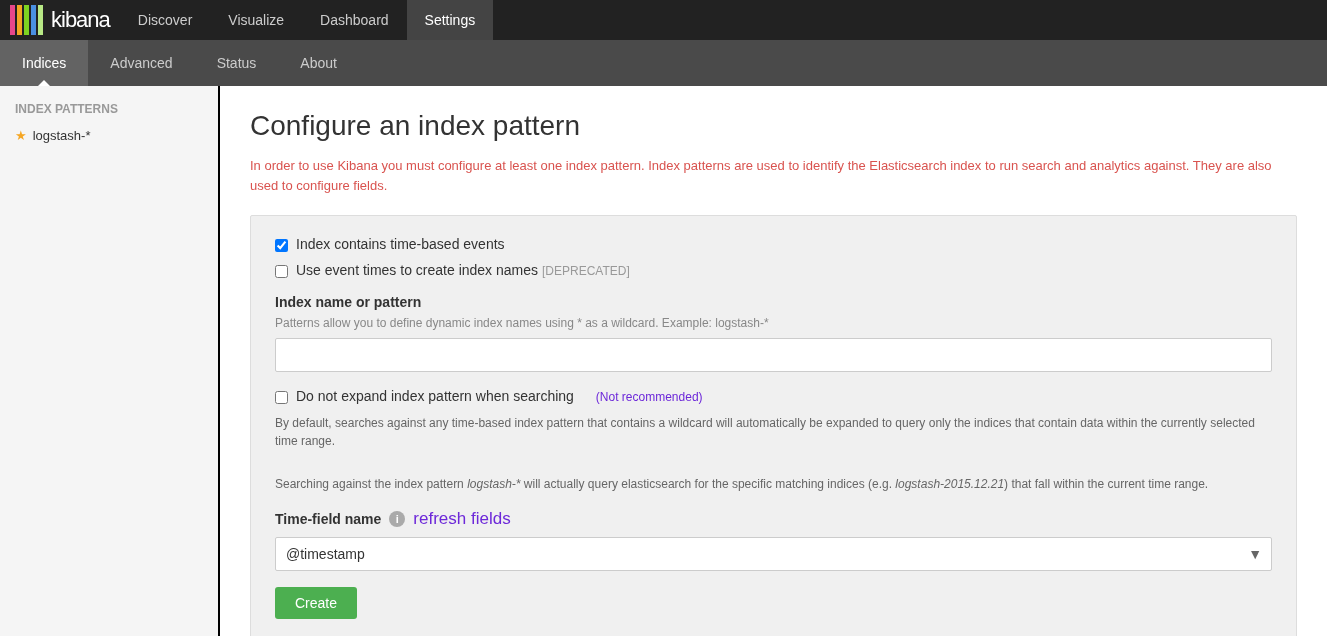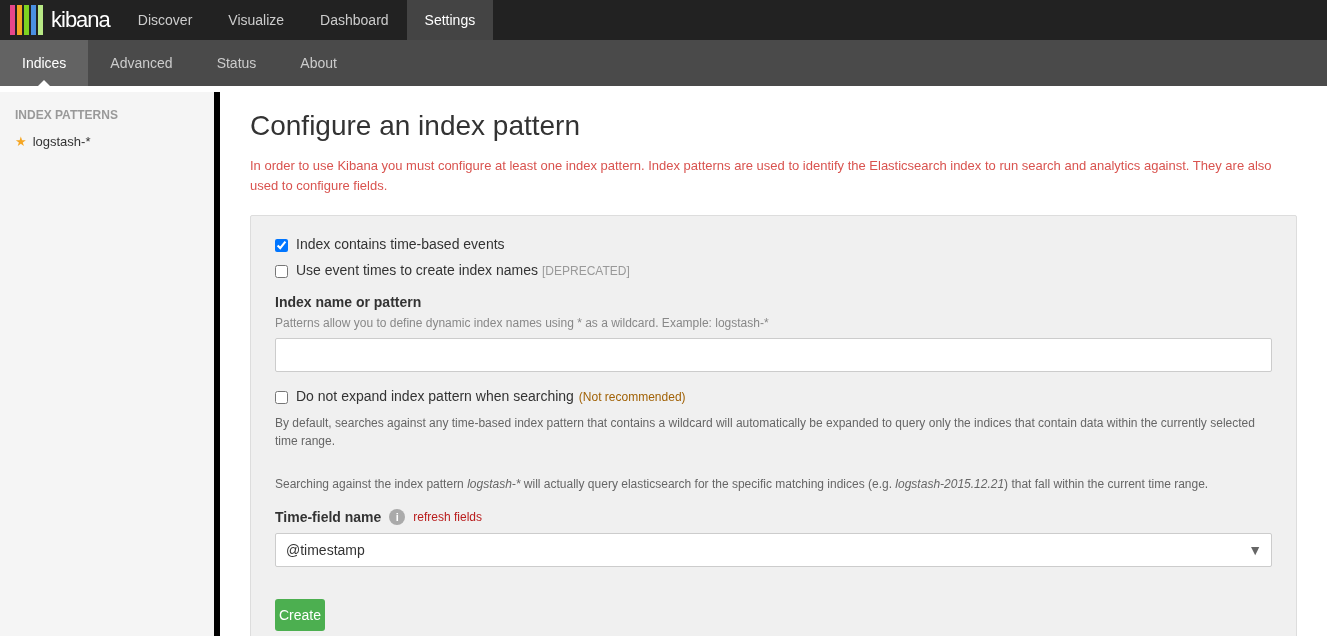--- a/index.html
+++ b/index.html
@@ -92,24 +92,23 @@
     
     .main-layout {
       display: flex;
       height: calc(636px - 86px);
     }
 
     
     .sidebar {
       width: 220px;
       background: #f5f5f5;
-      border-right: 6px solid #000000;
+      border-right: 2px solid #000000;
       padding: 10px 0;
       flex-shrink: 0;
-      margin-top: 6px;
     }
     .sidebar-title {
       font-size: 12px;
       color: #999;
       padding: 6px 15px;
       text-transform: uppercase;
       font-weight: bold;
     }
     .sidebar-item {
       display: flex;
@@ -183,23 +182,23 @@
       width: 100%;
       padding: 8px 10px;
       font-size: 14px;
       border: 1px solid #ccc;
       background: #fff;
       border-radius: 2px;
       color: #333;
     }
 
     .not-recommended {
-      color: #a16207;
-      font-size: 12px;
-      margin-left: 5px;
+      color: #6d28d9;
+      font-size: 12px;
+      margin-left: 22px;
     }
     .expand-description {
       font-size: 12px;
       color: #666;
       line-height: 1.5;
       margin: 8px 0 4px 0;
     }
     .expand-description2 {
       font-size: 12px;
       color: #666;
@@ -230,22 +229,22 @@
       width: 16px;
       height: 16px;
       border-radius: 50%;
       background: #aaa;
       color: #fff;
       font-size: 11px;
       font-weight: bold;
       cursor: pointer;
     }
     .refresh-link {
-      color: #b91c1c;
-      font-size: 12px;
+      color: #6d28d9;
+      font-size: 17px;
       text-decoration: none;
       cursor: pointer;
     }
 
     .select-wrapper {
       position: relative;
       width: 100%;
     }
     .select-input {
       width: 100%;
@@ -261,25 +260,25 @@
     .select-arrow {
       position: absolute;
       right: 10px;
       top: 50%;
       transform: translateY(-50%);
       pointer-events: none;
       color: #666;
     }
 
     .create-btn {
-      margin-top: 32px;
+      margin-top: 16px;
       background: #4caf50;
       color: #fff;
       border: none;
-      padding: 8px 4px;
+      padding: 8px 20px;
       font-size: 14px;
       border-radius: 3px;
       cursor: pointer;
     }
   </style>
 </head>
 <body>
 
 <nav class="top-nav">
   <div class="logo-area">

